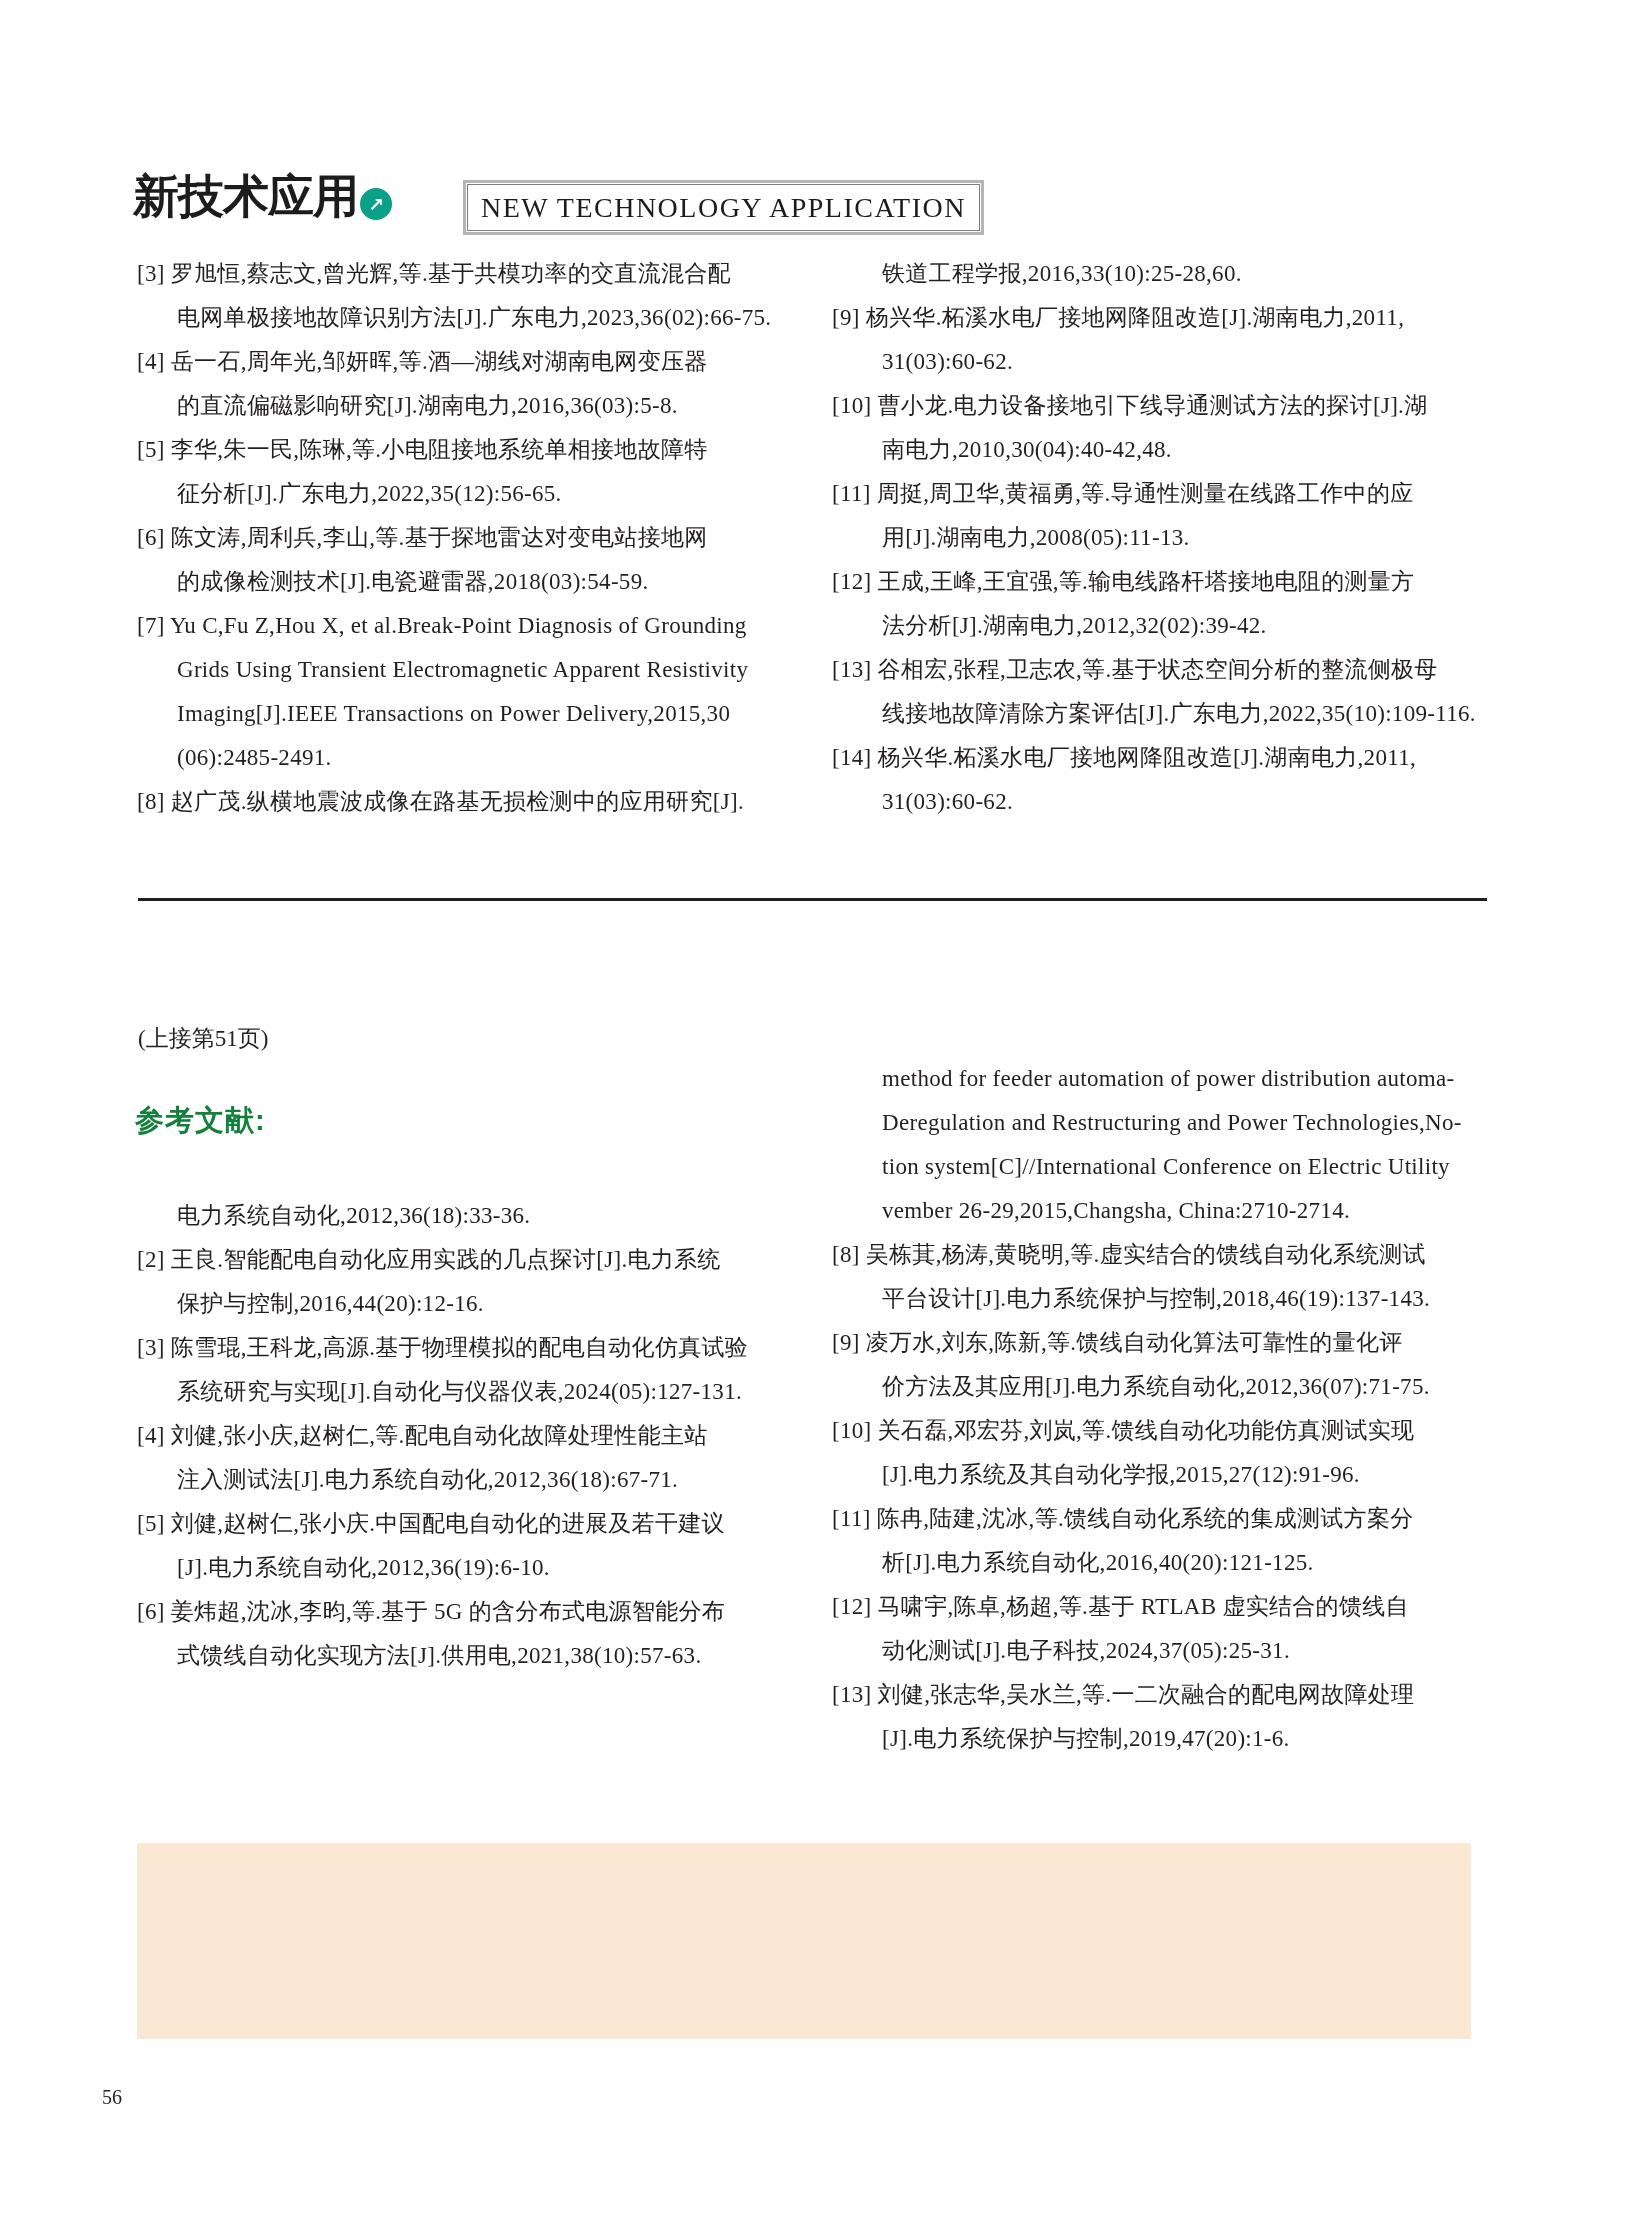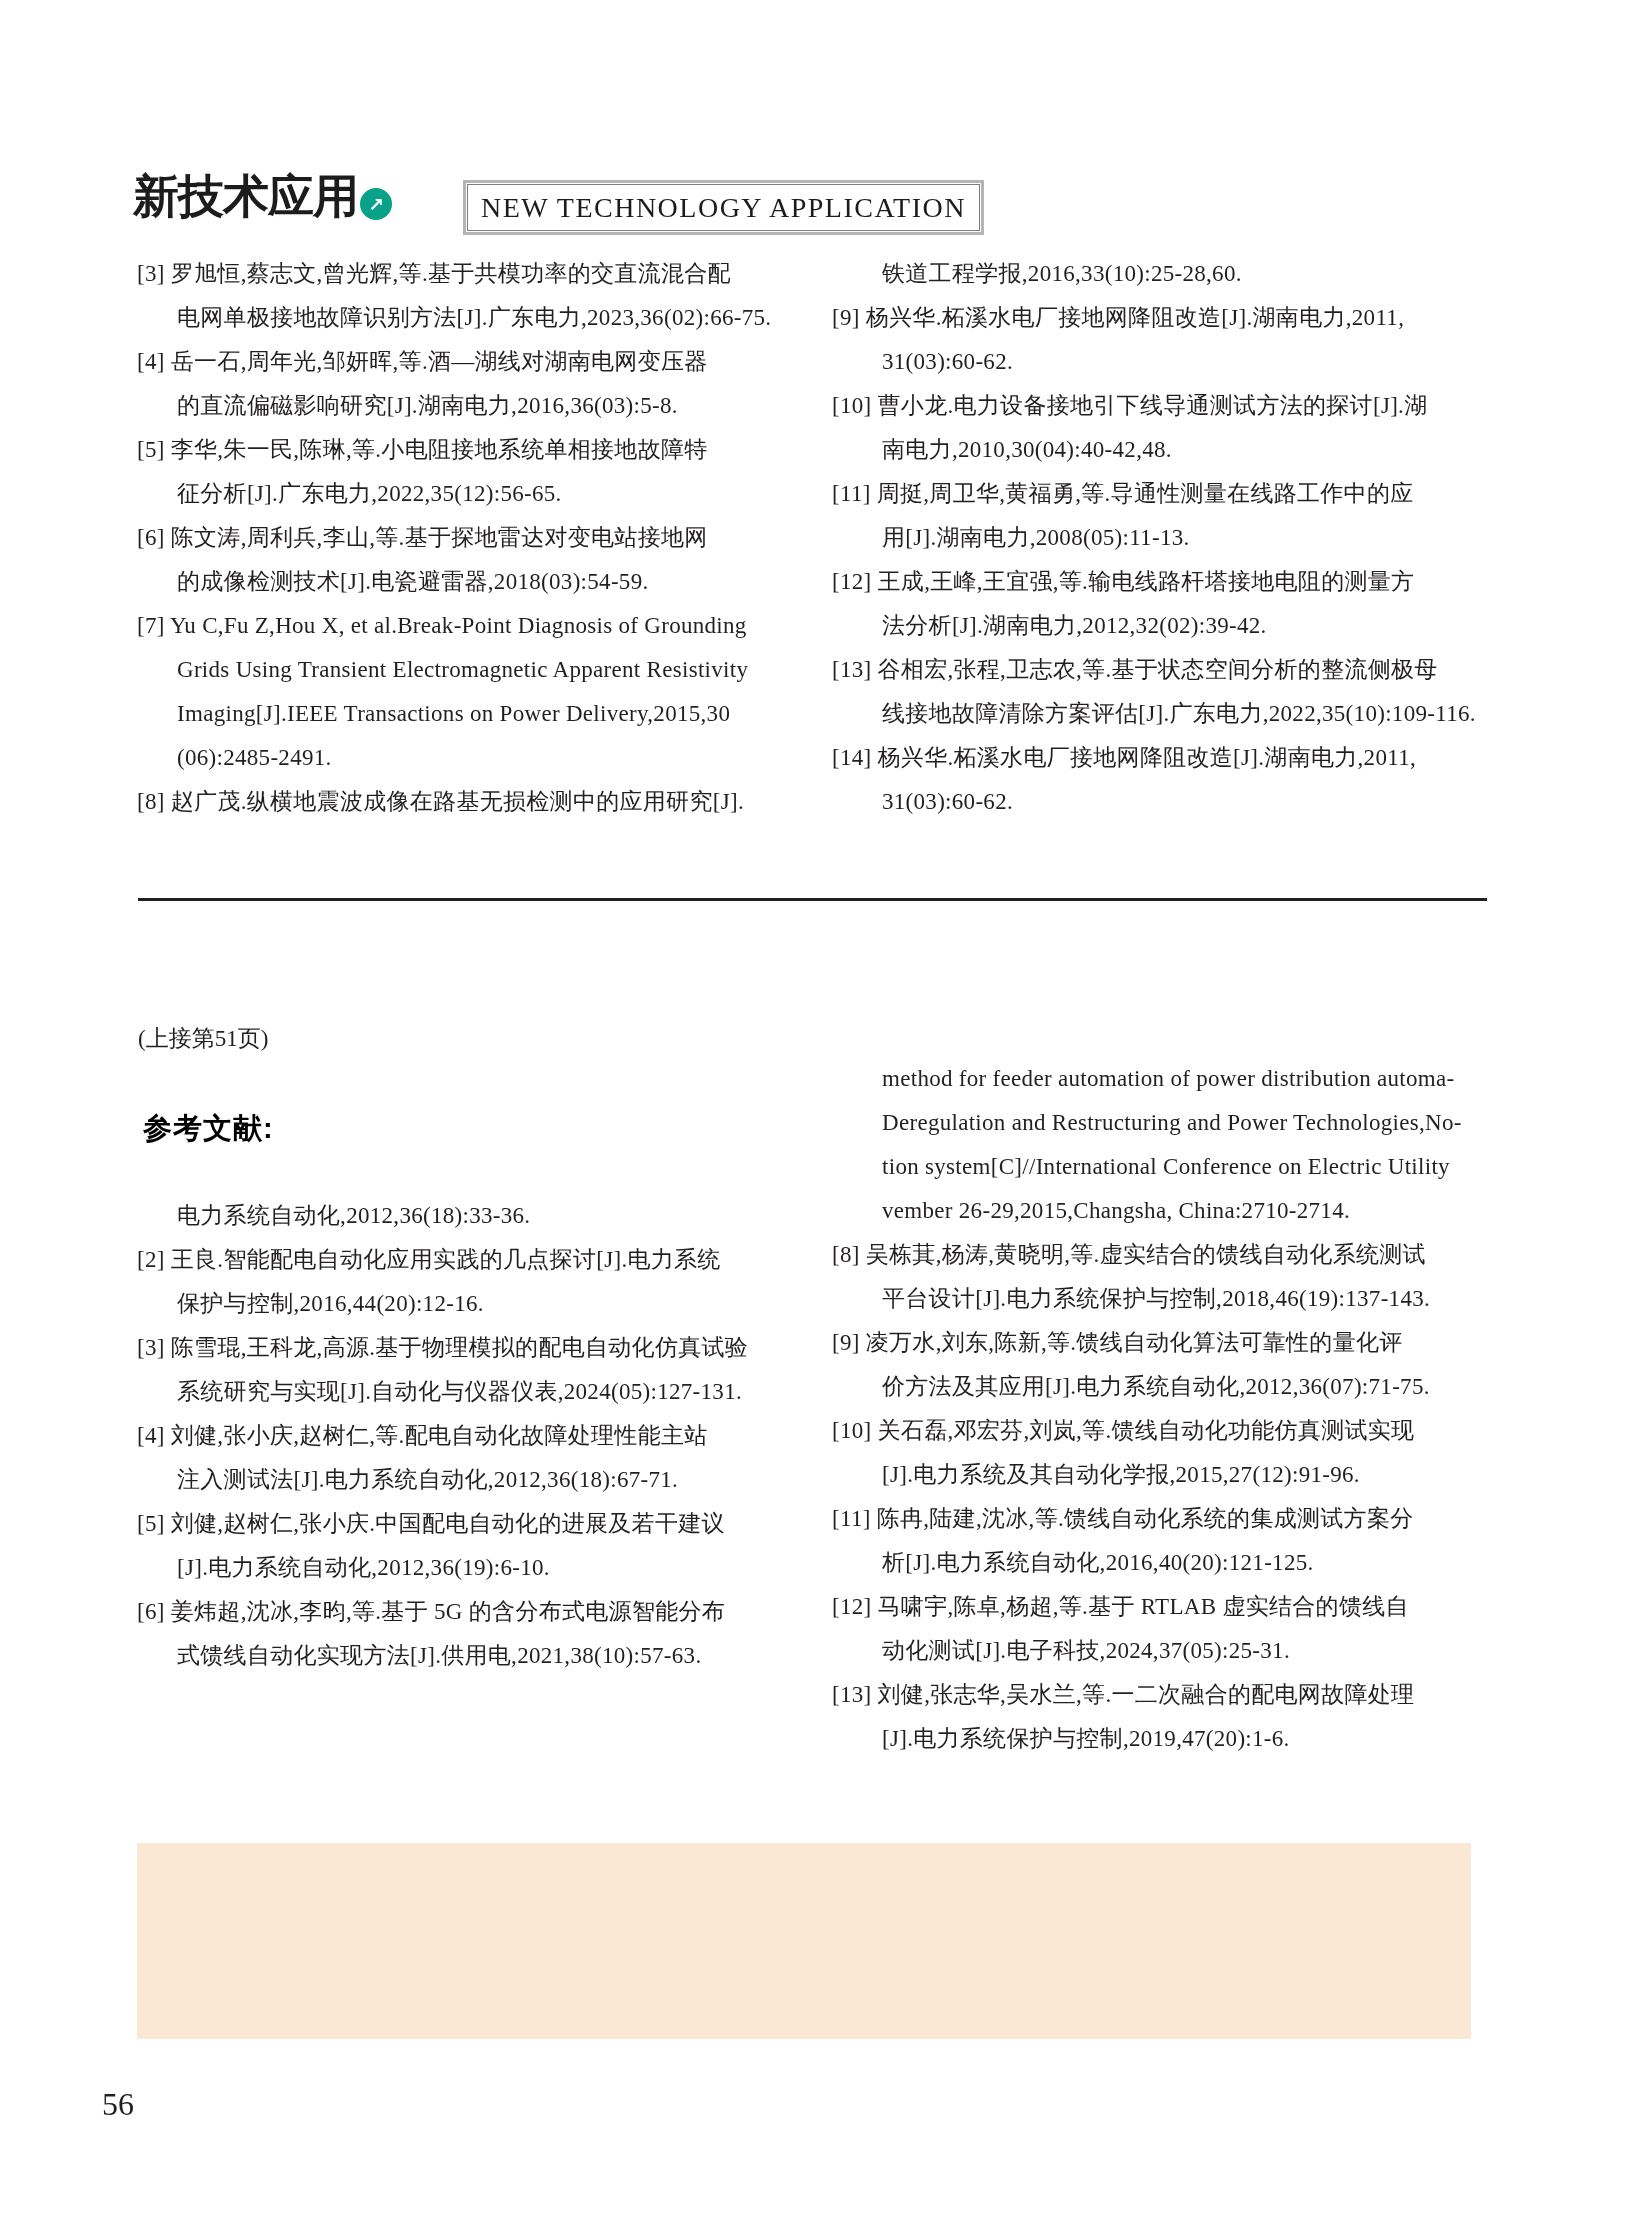--- a/index.html
+++ b/index.html
@@ -104,37 +104,37 @@
     white-space:nowrap;
   }
   .refs-heading{
     position:absolute;
     left:135px;
     top:1101px;
     font-family:"Liberation Sans","DejaVu Sans",sans-serif;
     font-weight:900;
     font-size:29px;
     letter-spacing:1px;
-    margin:8px;
-    color:#000000;
+    margin:0;
+    color:#15803d;
   }
   
   .peach-panel{
     position:absolute;
     left:137px;
     top:1843px;
     width:1334px;
     height:196px;
     background:#fae8d5;
   }
   .page-number{
     position:absolute;
     left:102px;
     top:2086px;
-    font-size:32px;
+    font-size:20px;
   }
 </style>
 </head>
 <body>
 
 <div class="page">
 
   <h1 class="cn-title">新技术应用</h1>
 
   <div class="arrow-badge">

